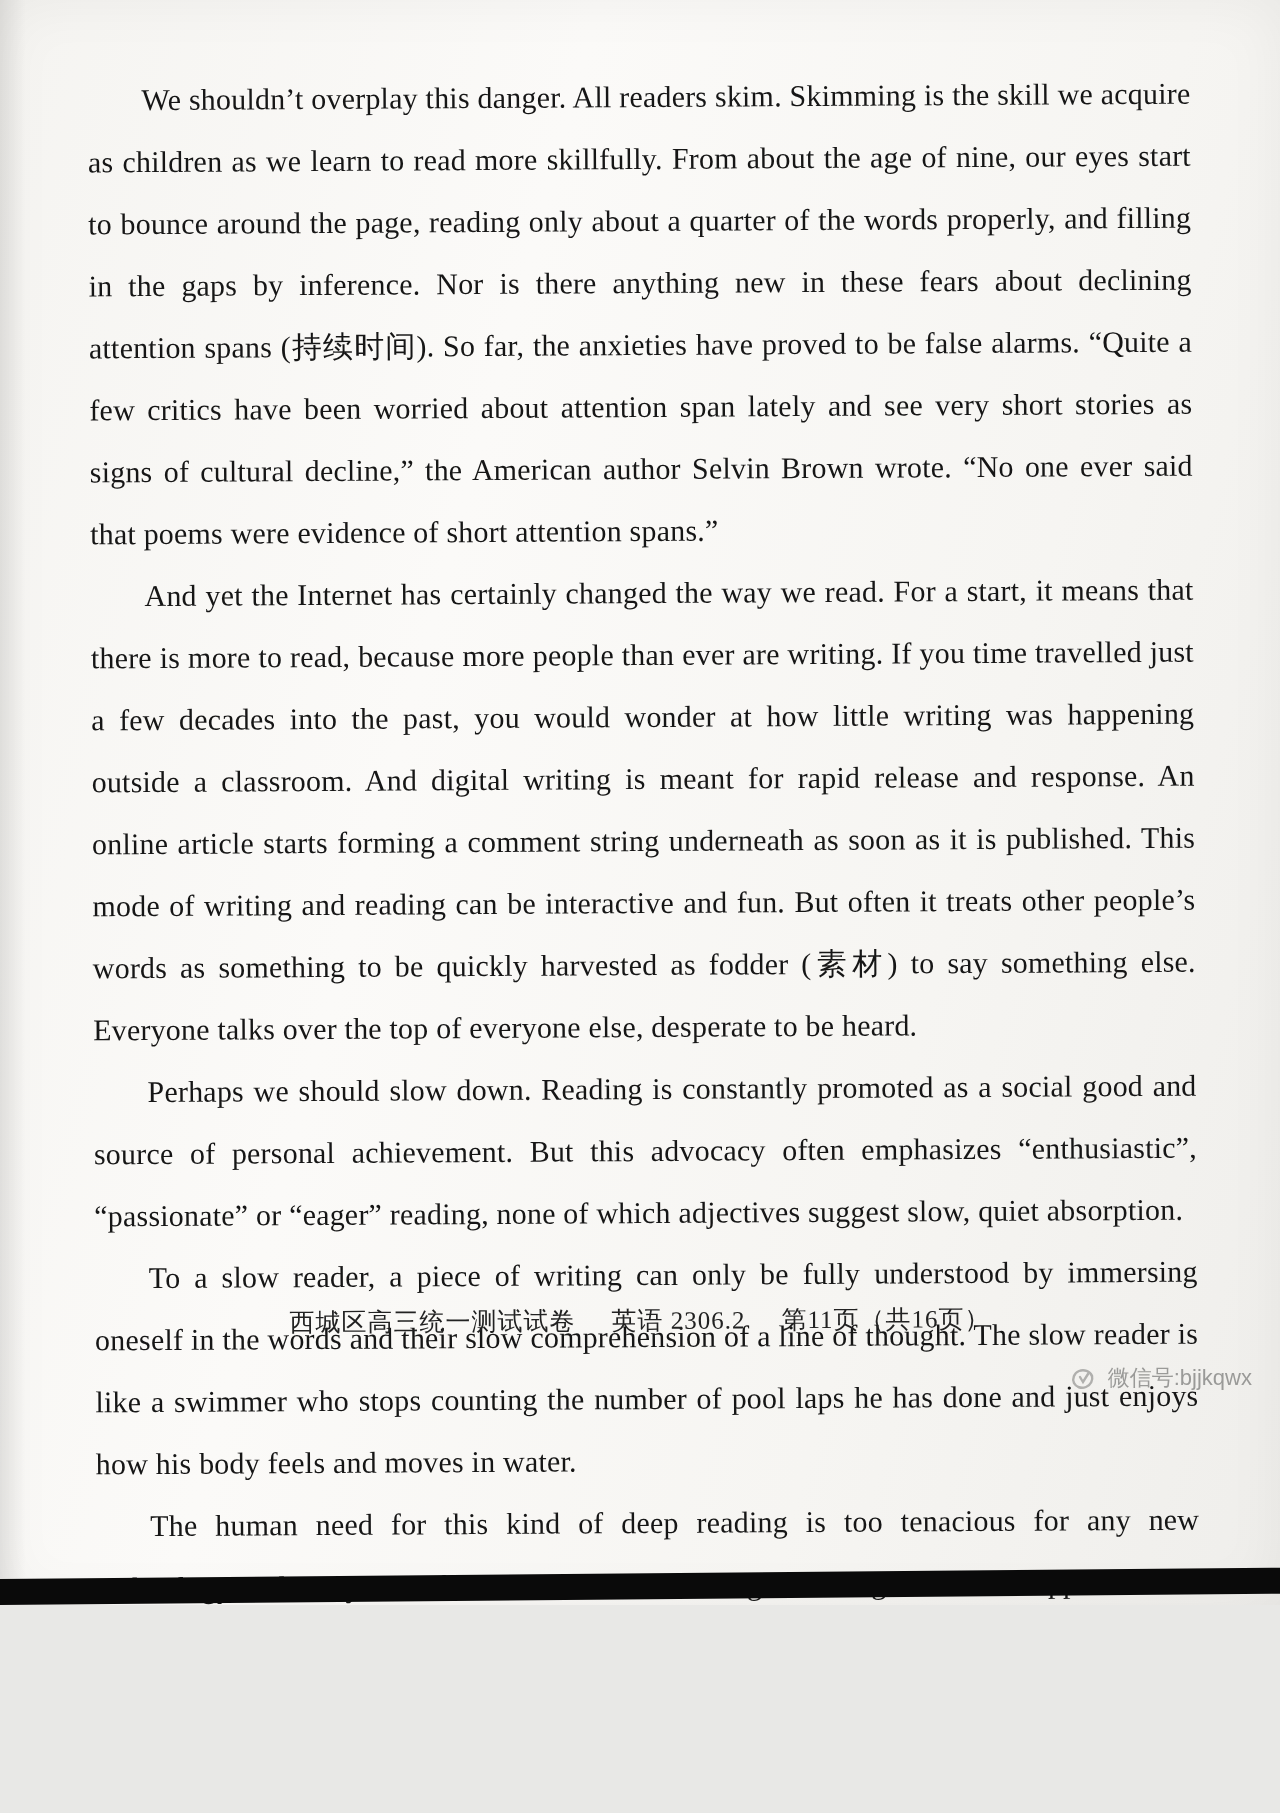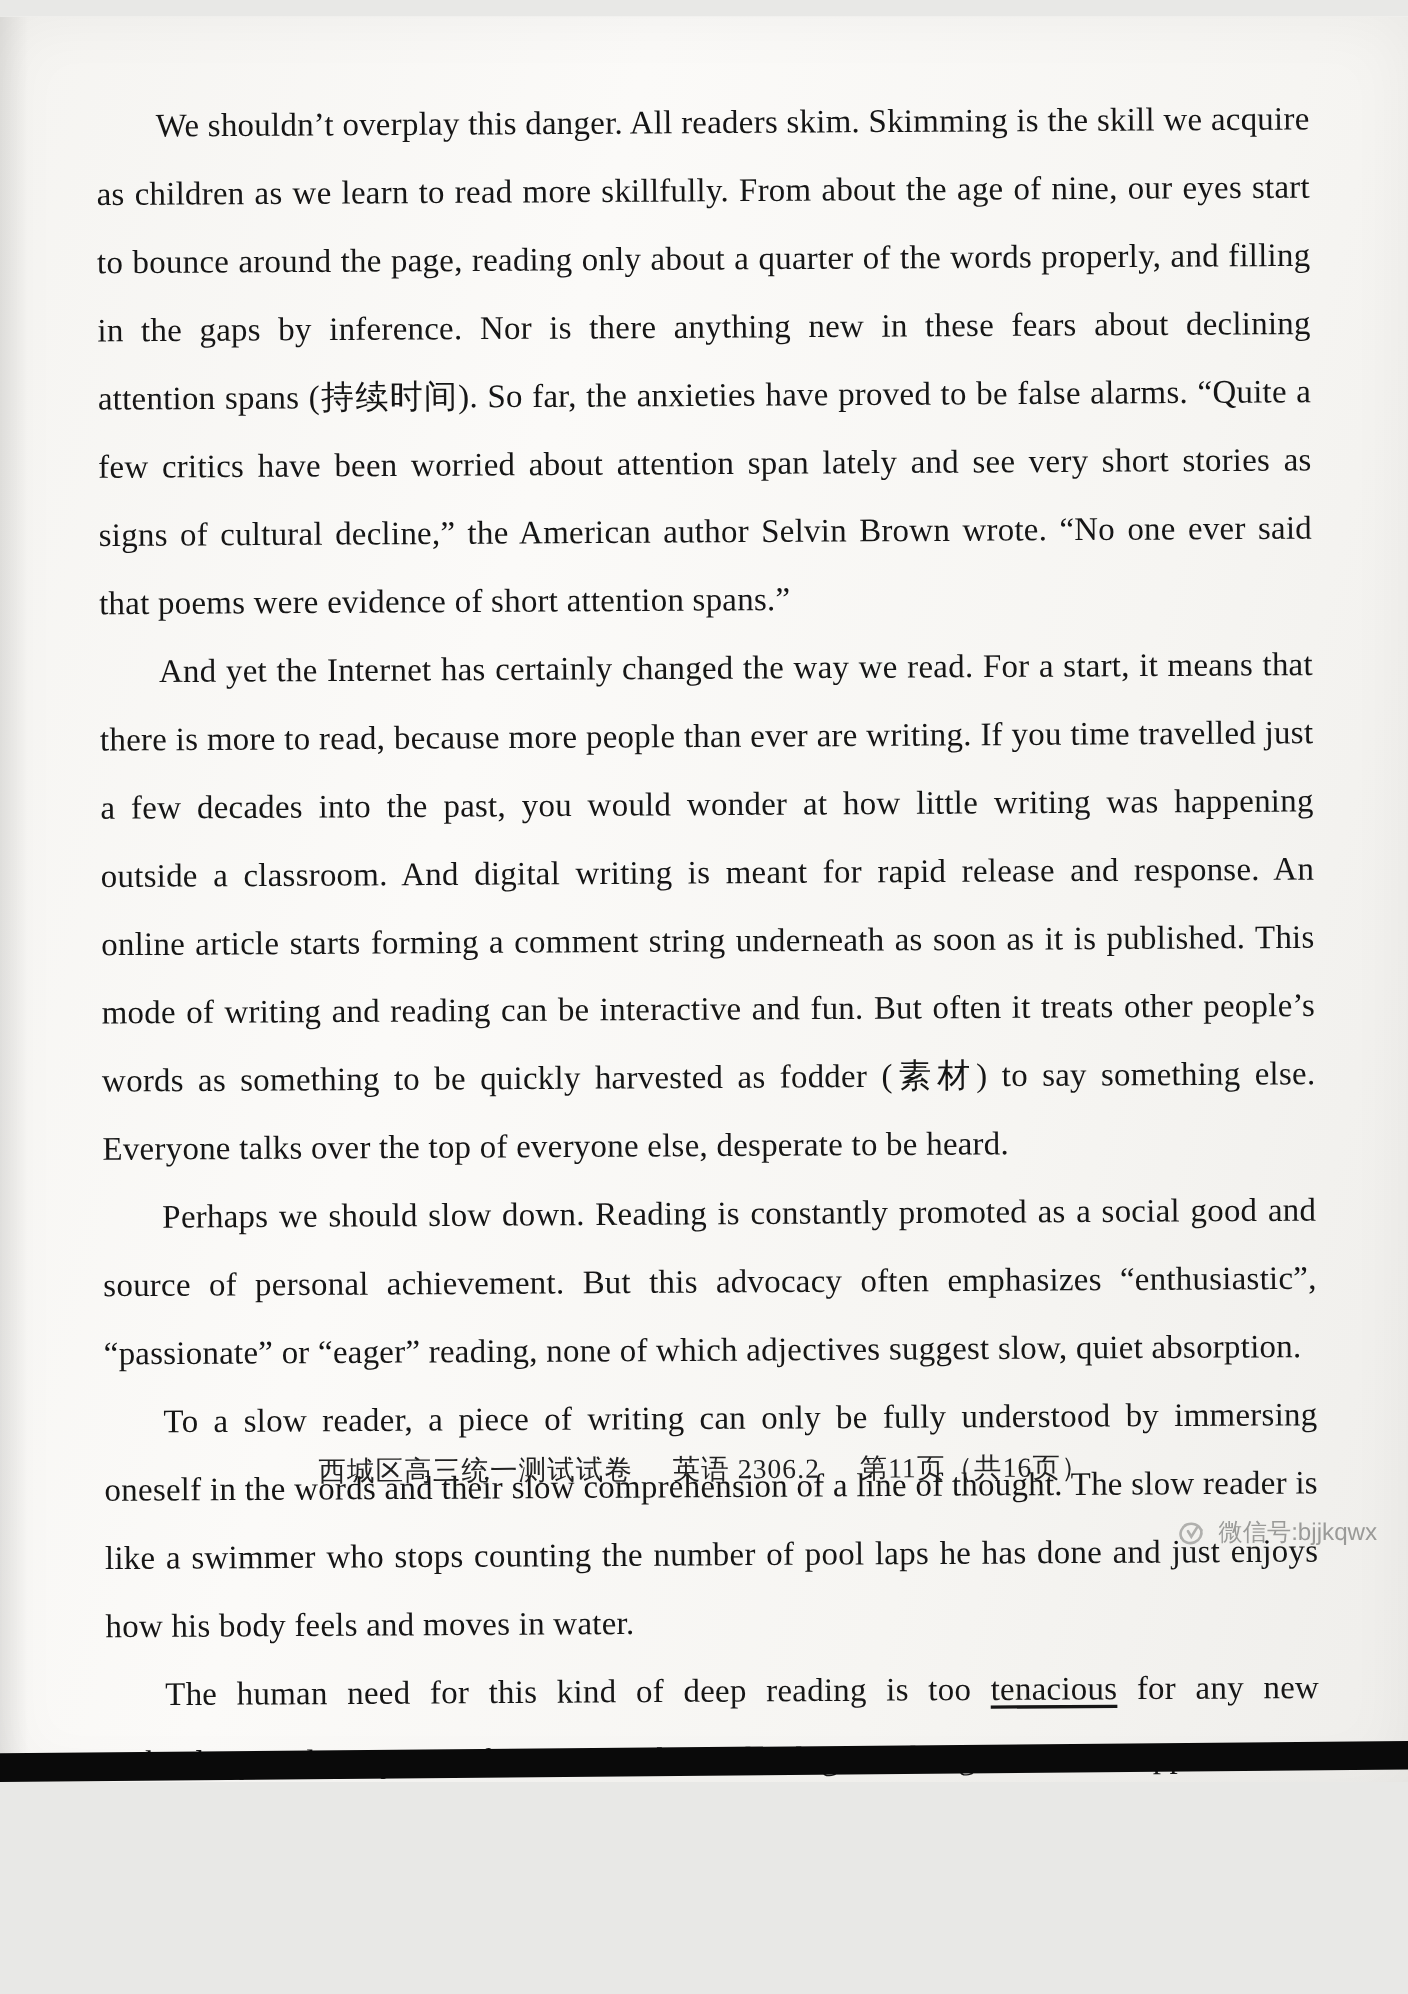--- a/index.html
+++ b/index.html
@@ -4,21 +4,21 @@
 <style>
   html, body {
     margin: 0;
     padding: 0;
     background: #e8e8e6;
   }
   .scan-page {
     position: relative;
     width: 1280px;
     height: 1605px;
-    margin: 15px auto;
+    margin: 0 auto;
     overflow: hidden;
     background: linear-gradient(105deg, #f5f4f1 0%, #fbfaf8 35%, #f6f5f2 70%, #efeeeb 100%);
     box-shadow: inset 0 0 60px rgba(0,0,0,0.05);
     font-family: "Liberation Serif", "DejaVu Serif", serif;
     color: #161616;
   }
   .text-block {
     position: absolute;
     top: 66px;
     left: 92px;
@@ -27,21 +27,20 @@
     font-size: 30px;
     line-height: 62px;
     text-align: justify;
     letter-spacing: 0.2px;
   }
   .para {
     margin: 0;
     text-indent: 54px;
   }
   .underlined {
-    text-decoration: underline;
     text-underline-offset: 5px;
   }
   .page-footer {
     position: absolute;
     left: 0;
     right: 0;
     bottom: 268px;
     text-align: center;
     font-size: 25px;
     color: #222;

